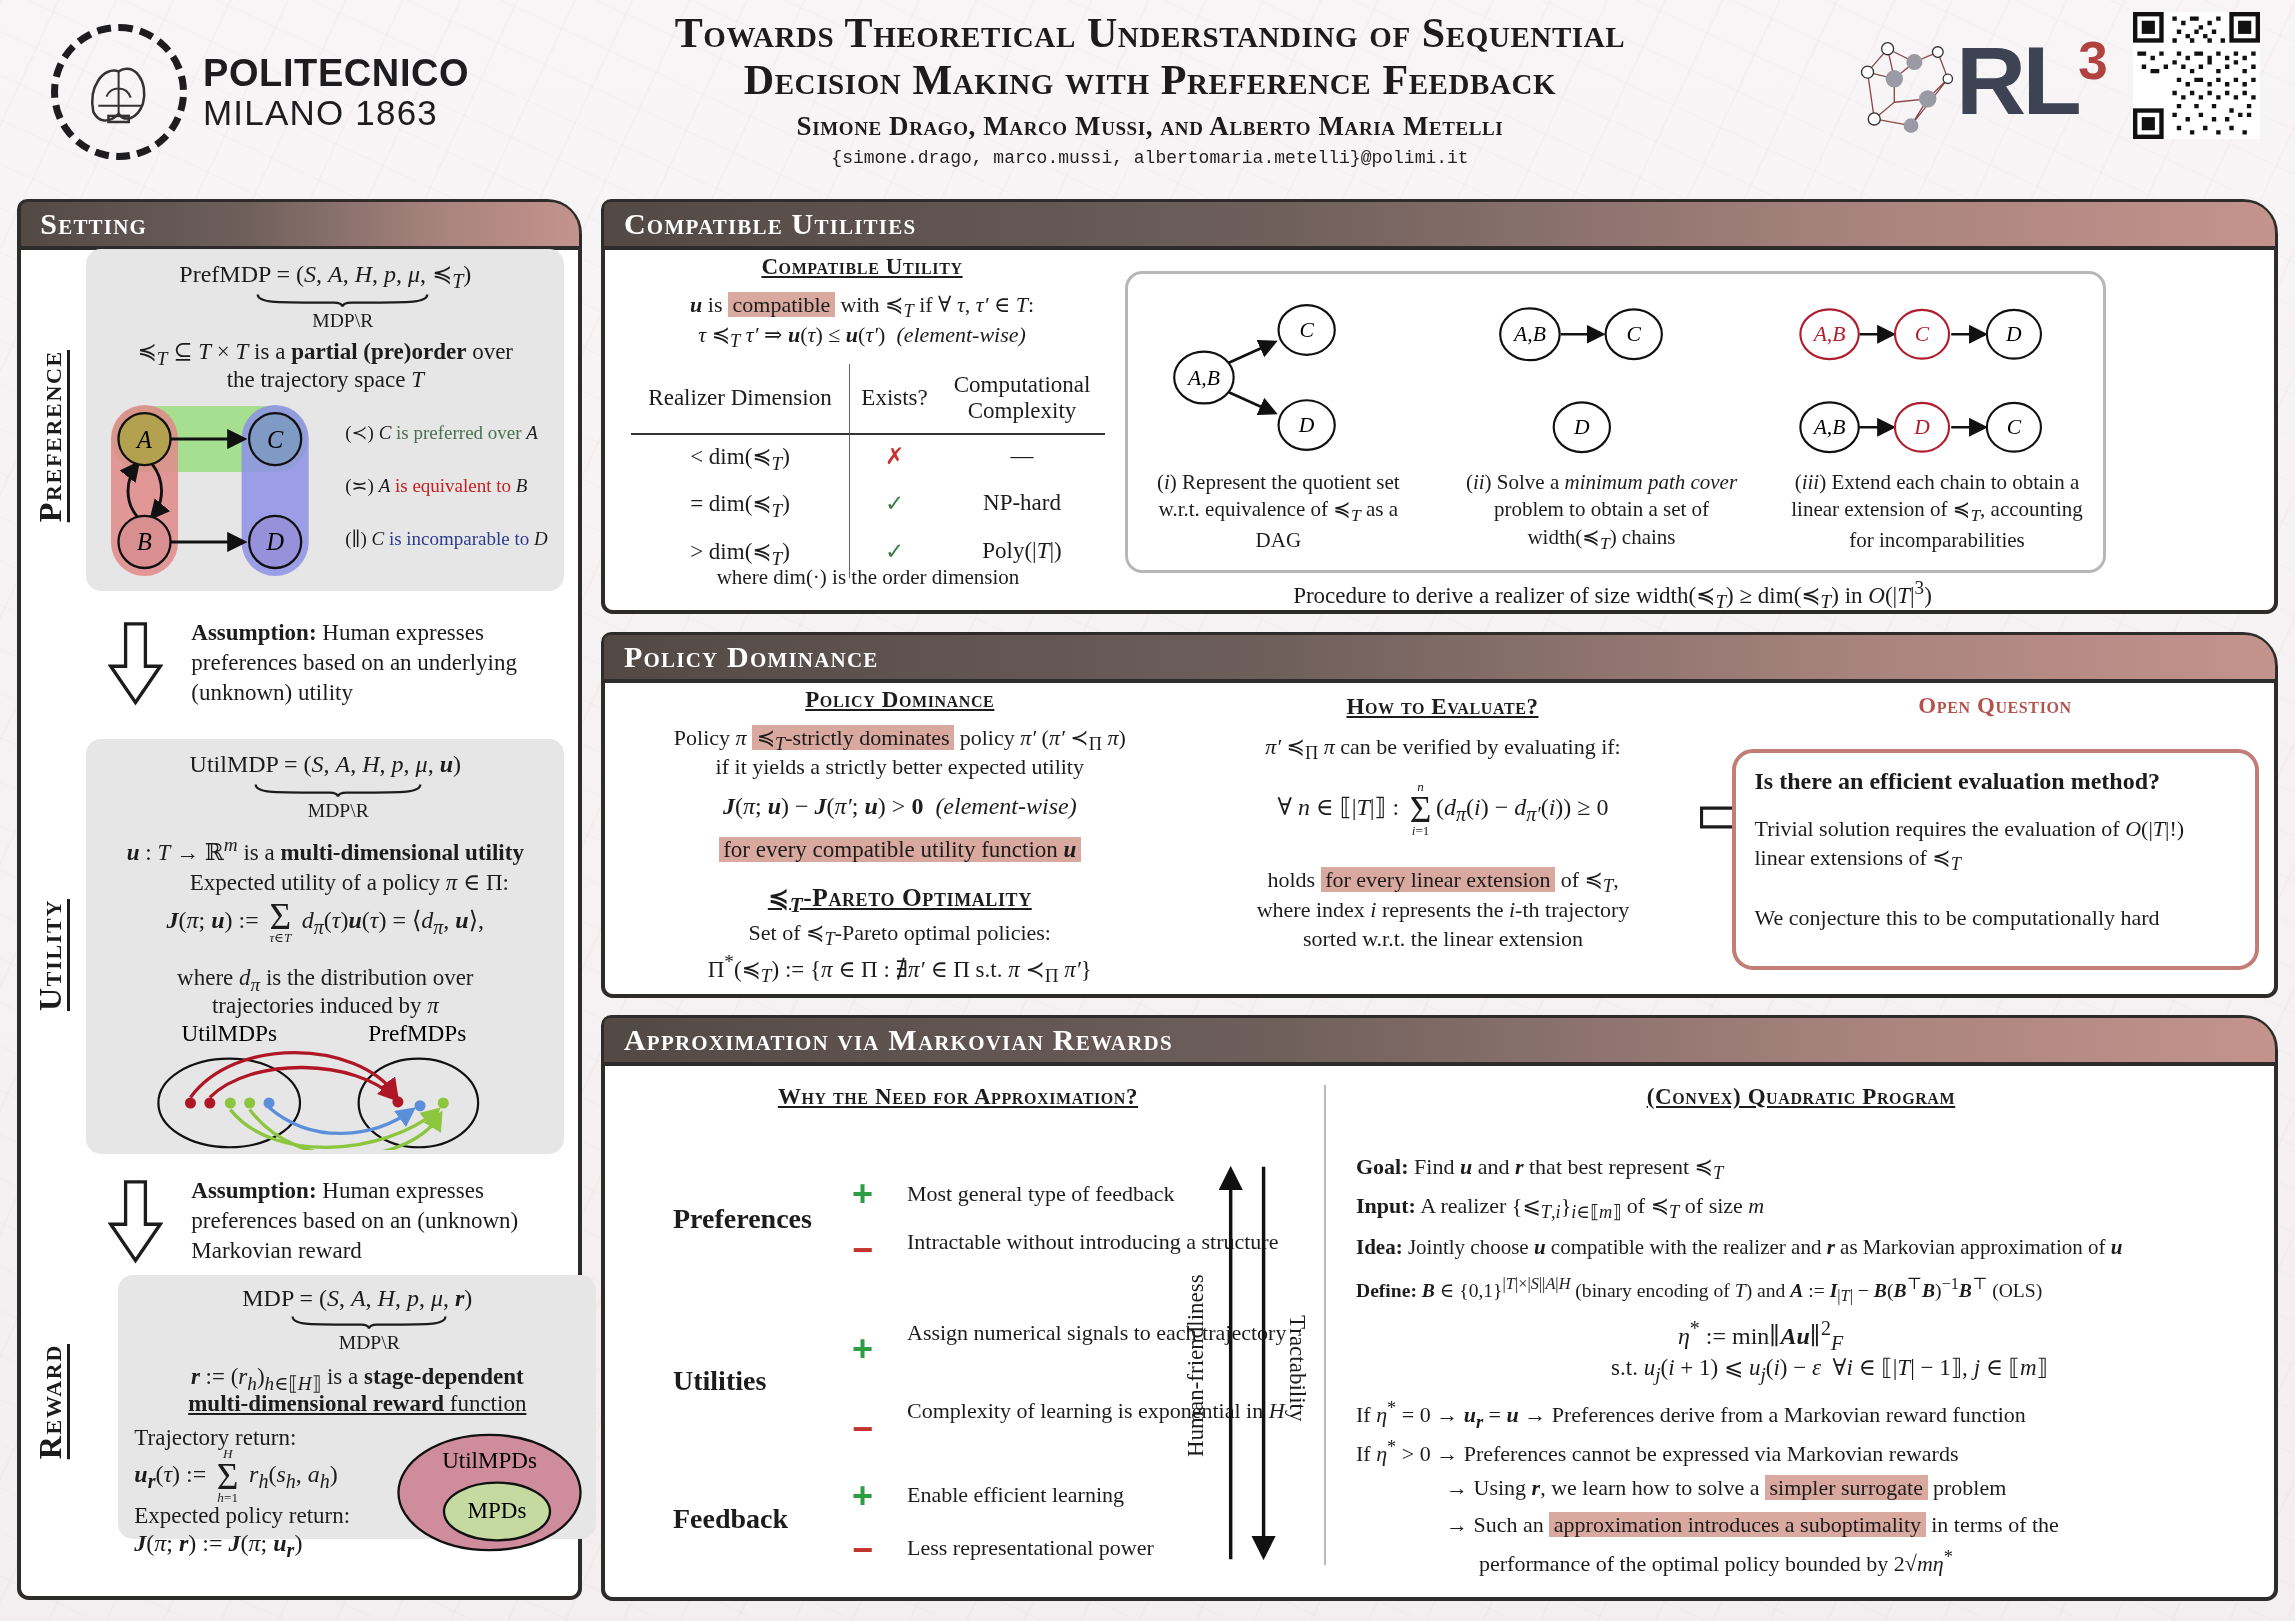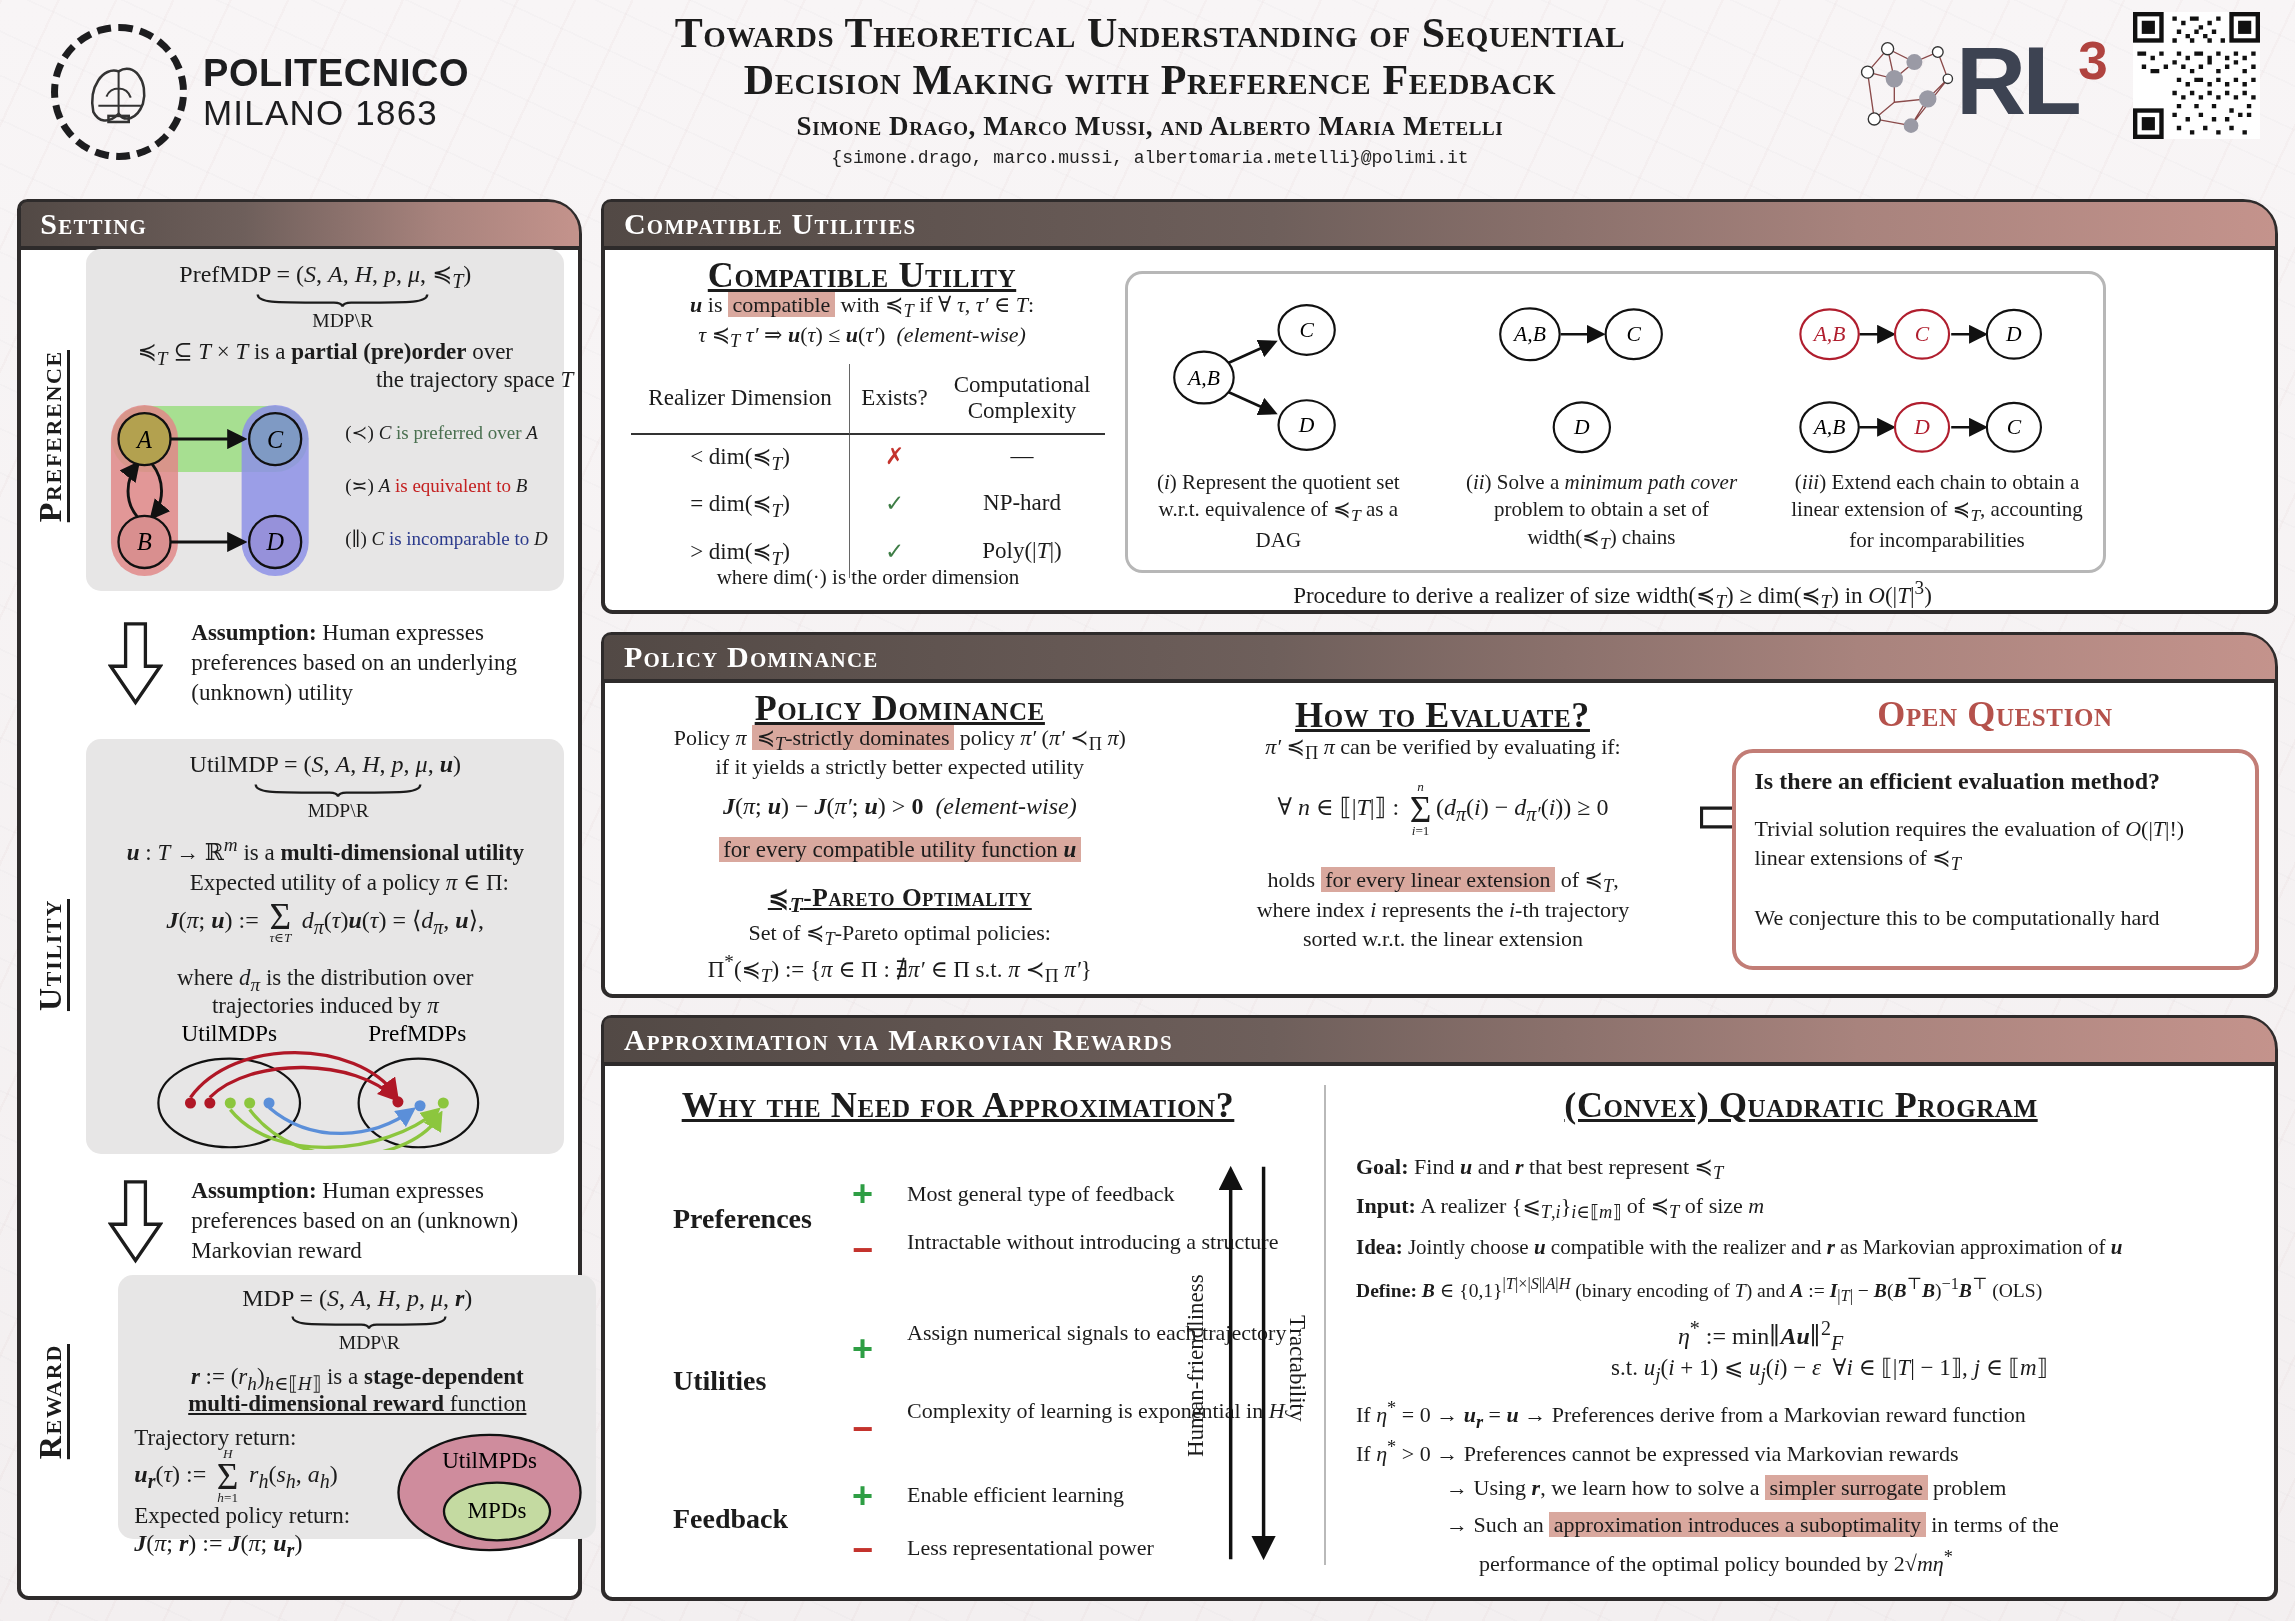--- a/index.html
+++ b/index.html
@@ -29,21 +29,21 @@
   .rl3 .three{font-family:"Liberation Sans","DejaVu Sans",sans-serif;font-weight:700;font-size:53px;color:#b0433f;line-height:1;margin-top:2.3px;}
   
   .panel{position:absolute;background:#fff;border:4px solid #2e2b2b;border-radius:10.4px 35px 11.6px 11.6px;}
   .pbar{position:absolute;left:-0.6px;top:-0.6px;right:-0.6px;height:44px;
     background:linear-gradient(90deg,#524945 0%,#6e5f5b 40%,#a8837d 75%,#c4938c 100%);
     border-bottom:4px solid #2e2b2b;border-radius:5.8px 30px 0 0;
     color:#fff;font-weight:700;font-size:30px;display:flex;align-items:center;padding-left:19.6px;letter-spacing:1.2px;}
   .graybox{position:absolute;background:#e7e6e6;border-radius:15px;}
   .vlabel{writing-mode:vertical-rl;transform:rotate(180deg);font-weight:700;font-size:32px;
     text-decoration:underline;letter-spacing:1.7px;}
-  .subhead{font-weight:700;font-size:36px;text-decoration:underline;letter-spacing:0.6px;}
+  .subhead{font-weight:700;font-size:23px;text-decoration:underline;letter-spacing:0.6px;}
   .t38{font-size:22px;line-height:1.3;}
   .t40{font-size:23px;line-height:1.3;}
   .t42{font-size:24px;line-height:1.3;}
   .t34{font-size:19.6px;line-height:1.3;}
   .t36{font-size:21px;line-height:1.3;}
   .bsum{display:inline-flex;flex-direction:column;align-items:center;vertical-align:middle;line-height:.8;margin:0 4.6px;}
   .bsum .op{font-size:1.55em;line-height:.9;}
   .bsum small{font-size:.55em;}
   .ub path{stroke:#1c1c1c;}
   
@@ -156,21 +156,21 @@
     <div class="abs vlabel sc" style="left:10.4px;top:696px;">Utility</div>
     <div class="abs vlabel sc" style="left:10.4px;top:1141px;">Reward</div>
 
     <div class="graybox" style="left:65px;top:46px;width:478px;height:342px;">
       <div class="abs ctr t42" style="left:0;top:10.4px;width:100%;">PrefMDP = (<i>S</i>, <i>A</i>, <i>H</i>, <i>p</i>, <i>μ</i>, ≼<sub><i>T</i></sub>)</div>
       <svg class="ub abs" style="left:170px;top:44px;" width="173" height="14" viewBox="0 0 300 26" preserveAspectRatio="none">
           <path d="M3 3 C3 18 30 18 118 18 L135 18 C145 18 149 21 150 25 C151 21 155 18 165 18 L182 18 C270 18 297 18 297 3" fill="none" stroke-width="4"></path>
         </svg>
       <div class="abs ctr t34" style="left:170px;top:59px;width:173px;">MDP\R</div>
       <div class="abs ctr t40" style="left:0;top:88px;width:100%;">≼<sub><i>T</i></sub> ⊆ <i>T</i> × <i>T</i> is a <b>partial (pre)order</b> over</div>
-      <div class="abs ctr t40" style="left:9px;top:116px;width:100%;text-align:right;">the trajectory space <i>T</i></div>
+      <div class="abs ctr t40" style="left:0;top:116px;width:100%;">the trajectory space <i>T</i></div>
 
       <svg class="abs" style="left:10.4px;top:149px;" width="243" height="185" viewBox="0 0 400 320">
         <rect x="15" y="14" width="340" height="114" rx="57" fill="#97dd7c" opacity="0.8"></rect>
         <rect x="14" y="12" width="116" height="296" rx="58" fill="#e18888" opacity="0.85"></rect>
         <rect x="240" y="12" width="116" height="296" rx="58" fill="#8d90e6" opacity="0.85"></rect>
         <line x1="116" y1="71" x2="243" y2="71" stroke="#111" stroke-width="5" marker-end="url(#mk)"></line>
         <line x1="116" y1="249" x2="243" y2="249" stroke="#111" stroke-width="5" marker-end="url(#mk)"></line>
         <path d="M60 206 C38 180 38 142 60 114" fill="none" stroke="#111" stroke-width="5" marker-end="url(#mk)"></path>
         <path d="M85 114 C107 142 107 180 85 206" fill="none" stroke="#111" stroke-width="5" marker-end="url(#mk)"></path>
         <circle cx="72" cy="71" r="45" fill="#b3a14f" stroke="#111" stroke-width="4"></circle>

